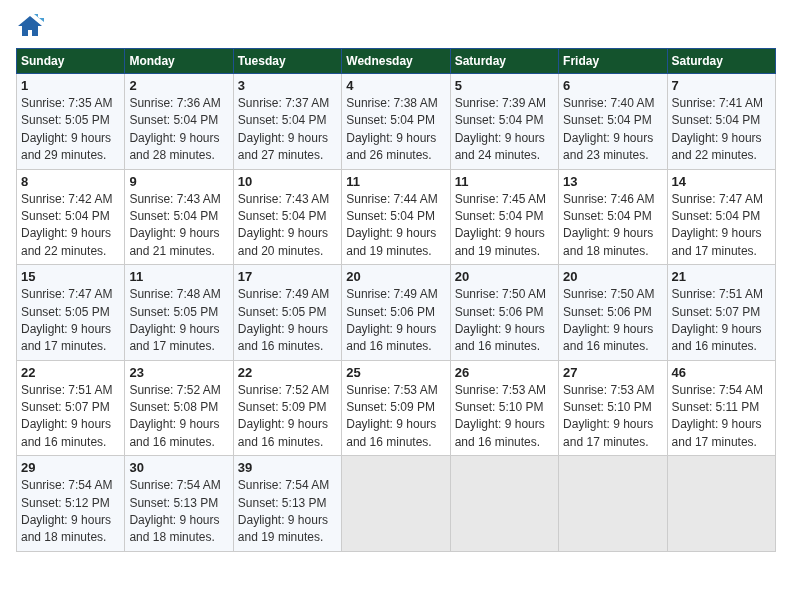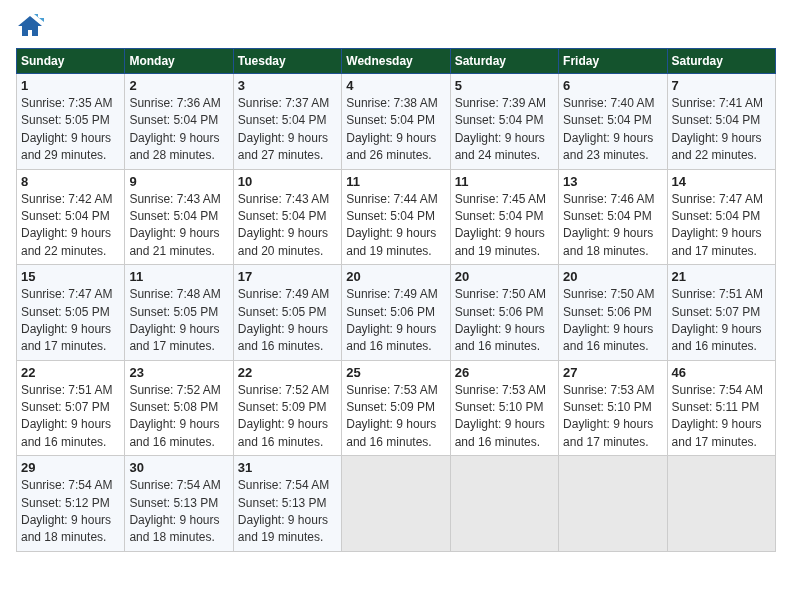--- a/index.html
+++ b/index.html
@@ -161,21 +161,21 @@
           <td><span class="day-num">23</span><span class="day-detail">Sunrise: 7:52 AM<br>Sunset: 5:08 PM<br>Daylight: 9 hours and 16 minutes.</span></td>
           <td><span class="day-num">22</span><span class="day-detail">Sunrise: 7:52 AM<br>Sunset: 5:09 PM<br>Daylight: 9 hours and 16 minutes.</span></td>
           <td><span class="day-num">25</span><span class="day-detail">Sunrise: 7:53 AM<br>Sunset: 5:09 PM<br>Daylight: 9 hours and 16 minutes.</span></td>
           <td><span class="day-num">26</span><span class="day-detail">Sunrise: 7:53 AM<br>Sunset: 5:10 PM<br>Daylight: 9 hours and 16 minutes.</span></td>
           <td><span class="day-num">27</span><span class="day-detail">Sunrise: 7:53 AM<br>Sunset: 5:10 PM<br>Daylight: 9 hours and 17 minutes.</span></td>
           <td><span class="day-num">46</span><span class="day-detail">Sunrise: 7:54 AM<br>Sunset: 5:11 PM<br>Daylight: 9 hours and 17 minutes.</span></td>
         </tr>
         <tr>
           <td><span class="day-num">29</span><span class="day-detail">Sunrise: 7:54 AM<br>Sunset: 5:12 PM<br>Daylight: 9 hours and 18 minutes.</span></td>
           <td><span class="day-num">30</span><span class="day-detail">Sunrise: 7:54 AM<br>Sunset: 5:13 PM<br>Daylight: 9 hours and 18 minutes.</span></td>
-          <td><span class="day-num">31</span><span class="day-detail">Sunrise: 7:54 AM<br>Sunset: 5:13 PM<br>Daylight: 9 hours and 19 minutes.</span></td>
+          <td><span class="day-num">39</span><span class="day-detail">Sunrise: 7:54 AM<br>Sunset: 5:13 PM<br>Daylight: 9 hours and 19 minutes.</span></td>
           <td class="empty-cell"></td>
           <td class="empty-cell"></td>
           <td class="empty-cell"></td>
           <td class="empty-cell"></td>
         </tr>
       </tbody>
   </table>
 </div>
 
 </body></html>

